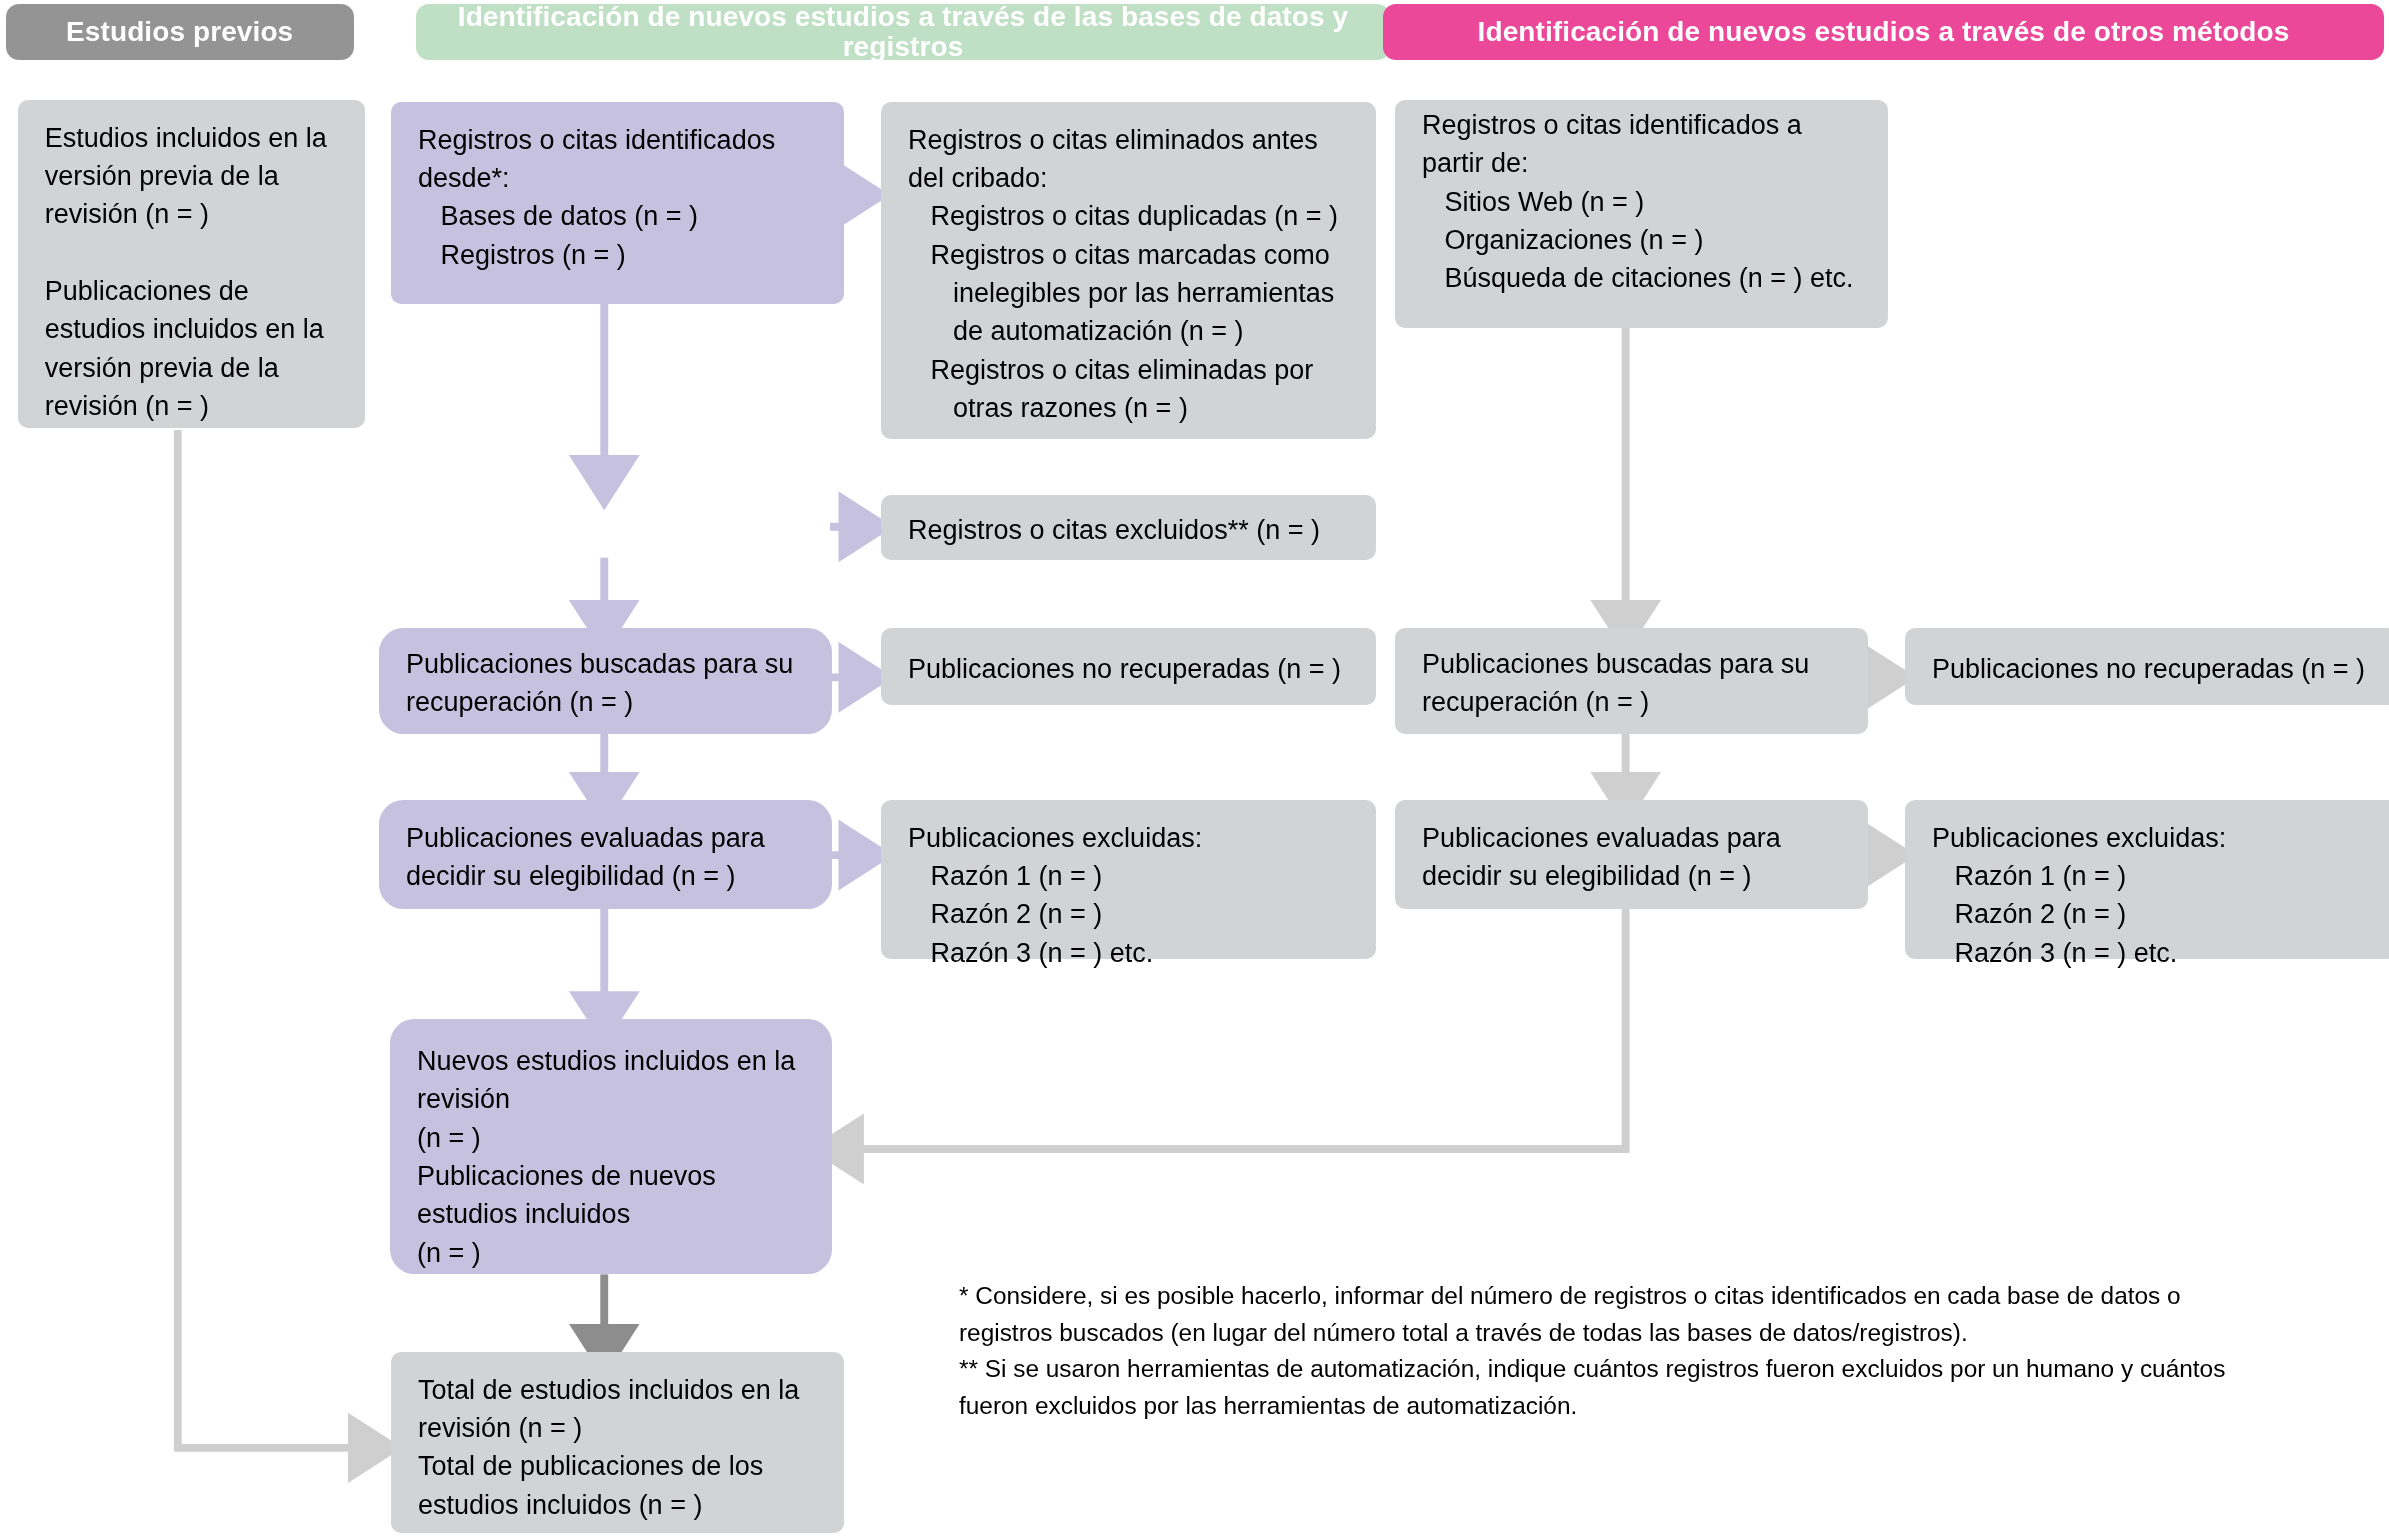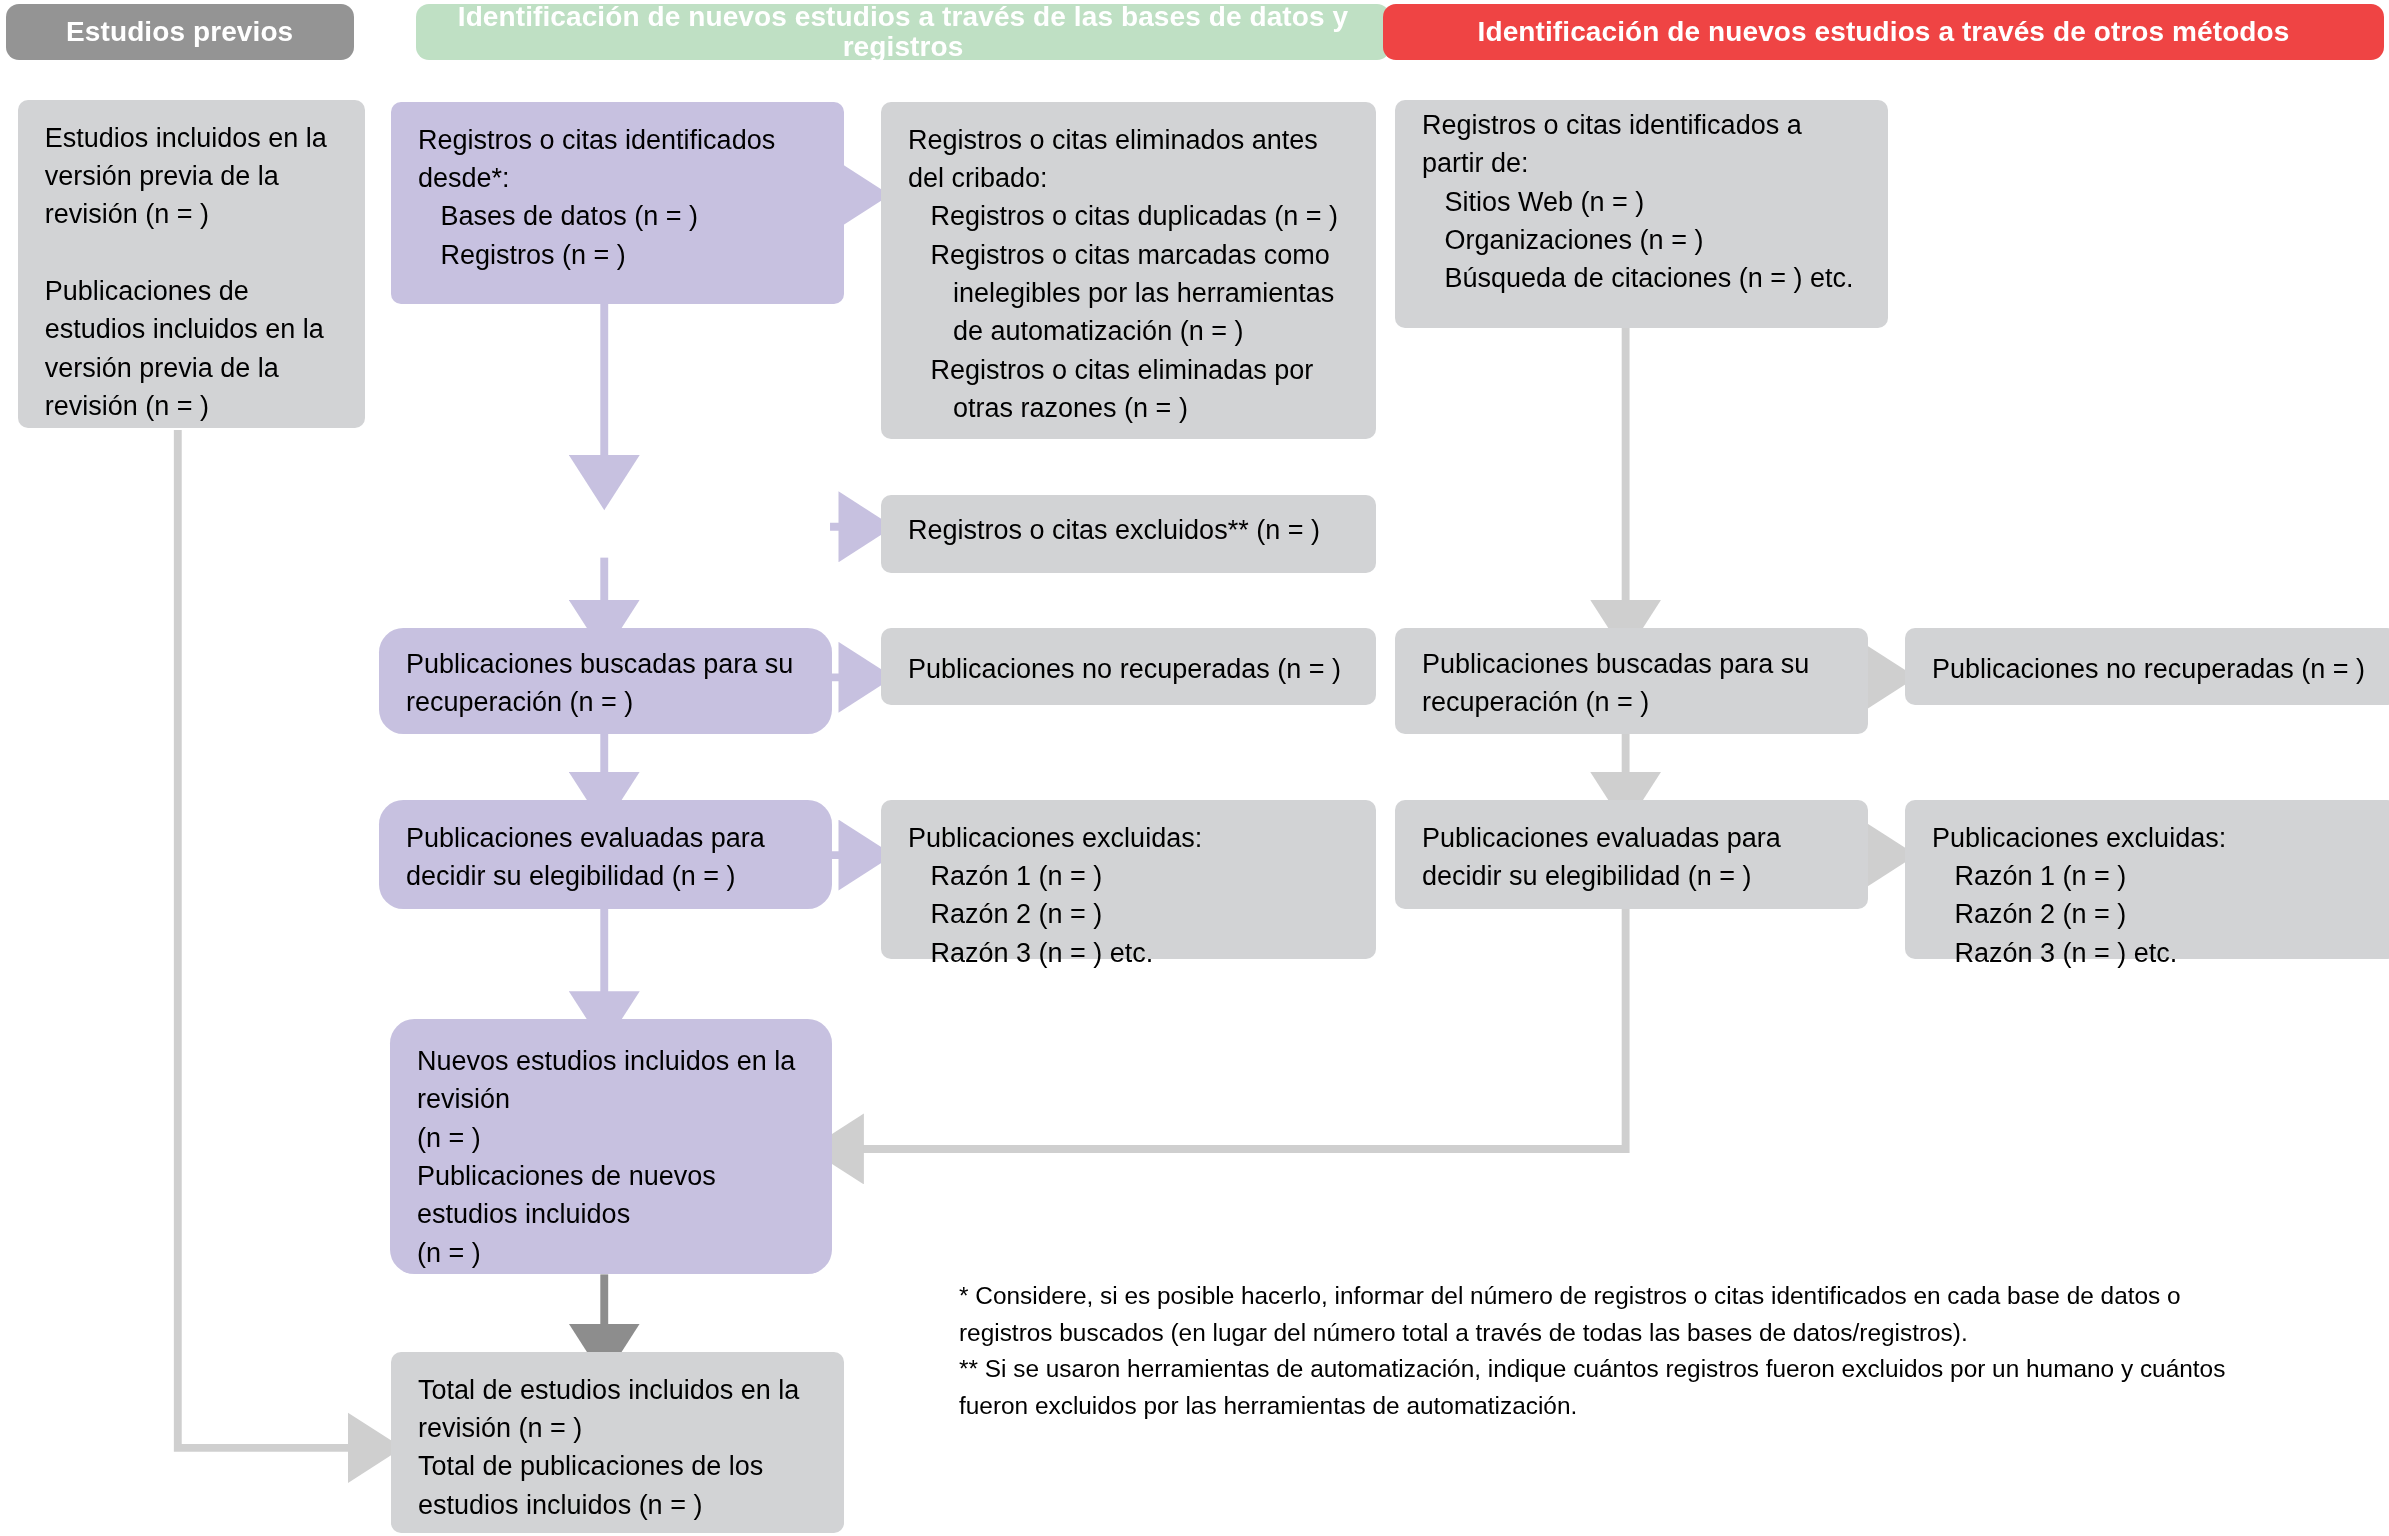--- a/index.html
+++ b/index.html
@@ -141,40 +141,40 @@
 
     <g>
       <path d="M 2268,1268 L 2268,1603 L 1170,1603" fill="none" stroke="#cfcfcf" stroke-width="11" marker-end="url(#ahG)"></path>
     </g>
   </svg>
 
   <div class="hdr" style="left:5.7px; top:4.3px; width:348px; height:56px; background:#949494;">Estudios previos</div>
 
   <div class="hdr" style="left:396px; top:4.3px; width:974px; height:56px; background:#bfe0c4;margin-left:20px;">Identificación de nuevos estudios a través de las bases de datos y registros</div>
 
-  <div class="hdr" style="left:1383px; top:4.3px; width:1001px; height:56px; background:#ef4444;">Identificación de nuevos estudios a través de otros métodos</div>
+  <div class="hdr" style="left:1383px; top:4.3px; width:1001px; height:56px; background:#ec4899;">Identificación de nuevos estudios a través de otros métodos</div>
 
   <div class="box grey roundhard" style="left:5.7px; top:100px; width:347px; height:328px;">Estudios incluidos en la versión previa de la revisión (n = )
 
 Publicaciones de estudios incluidos en la versión previa de la revisión (n = )</div>
 
   <div class="box purple roundhard" style="left:379px; top:102px; width:453px; height:202px;">Registros o citas identificados desde*:
    Bases de datos (n = )
    Registros (n = )</div>
 
   <div class="box grey roundhard" style="left:869px; top:102px; width:495px; height:337px;">Registros o citas eliminados antes del cribado:
    Registros o citas duplicadas (n = )
    Registros o citas marcadas como
       inelegibles por las herramientas
       de automatización (n = )
    Registros o citas eliminadas por
       otras razones (n = )</div>
 
 
-  <div class="box grey roundhard" style="left:869px; top:495px; width:495px; height:78px; padding-top:16px;">Registros o citas excluidos** (n = )</div>
+  <div class="box grey roundhard" style="left:869px; top:495px; width:495px; height:65px; padding-top:16px;">Registros o citas excluidos** (n = )</div>
 
   <div class="box purple roundsoft" style="left:379px; top:628px; width:453px; height:106px; padding-top:17px;">Publicaciones buscadas para su recuperación (n = )</div>
 
   <div class="box grey roundhard" style="left:869px; top:628px; width:495px; height:77px; padding-top:21.5px;">Publicaciones no recuperadas (n = )</div>
 
   <div class="box purple roundsoft" style="left:379px; top:800px; width:453px; height:109px; padding-top:18.6px;">Publicaciones evaluadas para decidir su elegibilidad (n = )</div>
 
   <div class="box grey roundhard" style="left:869px; top:800px; width:495px; height:159px; padding-top:18.6px;">Publicaciones excluidas:
    Razón 1 (n = )
    Razón 2 (n = )

